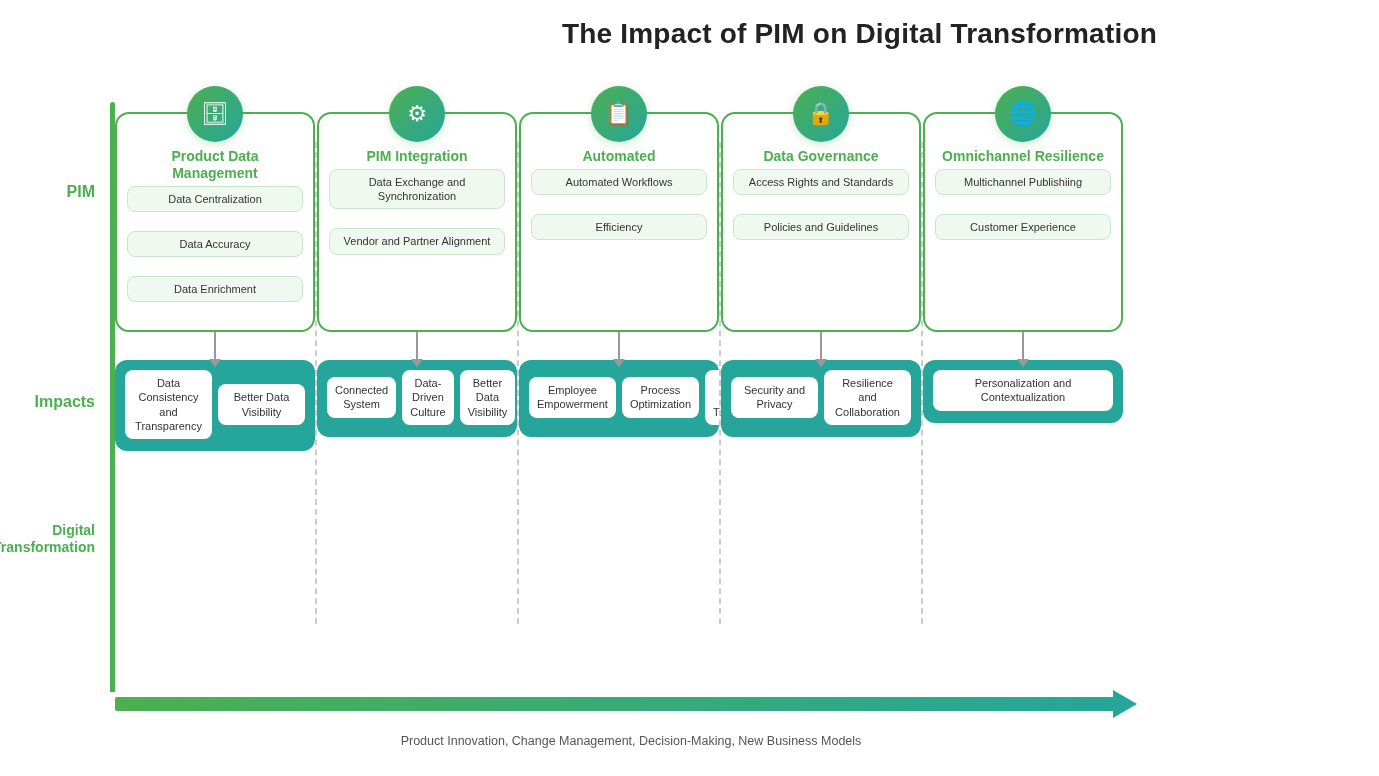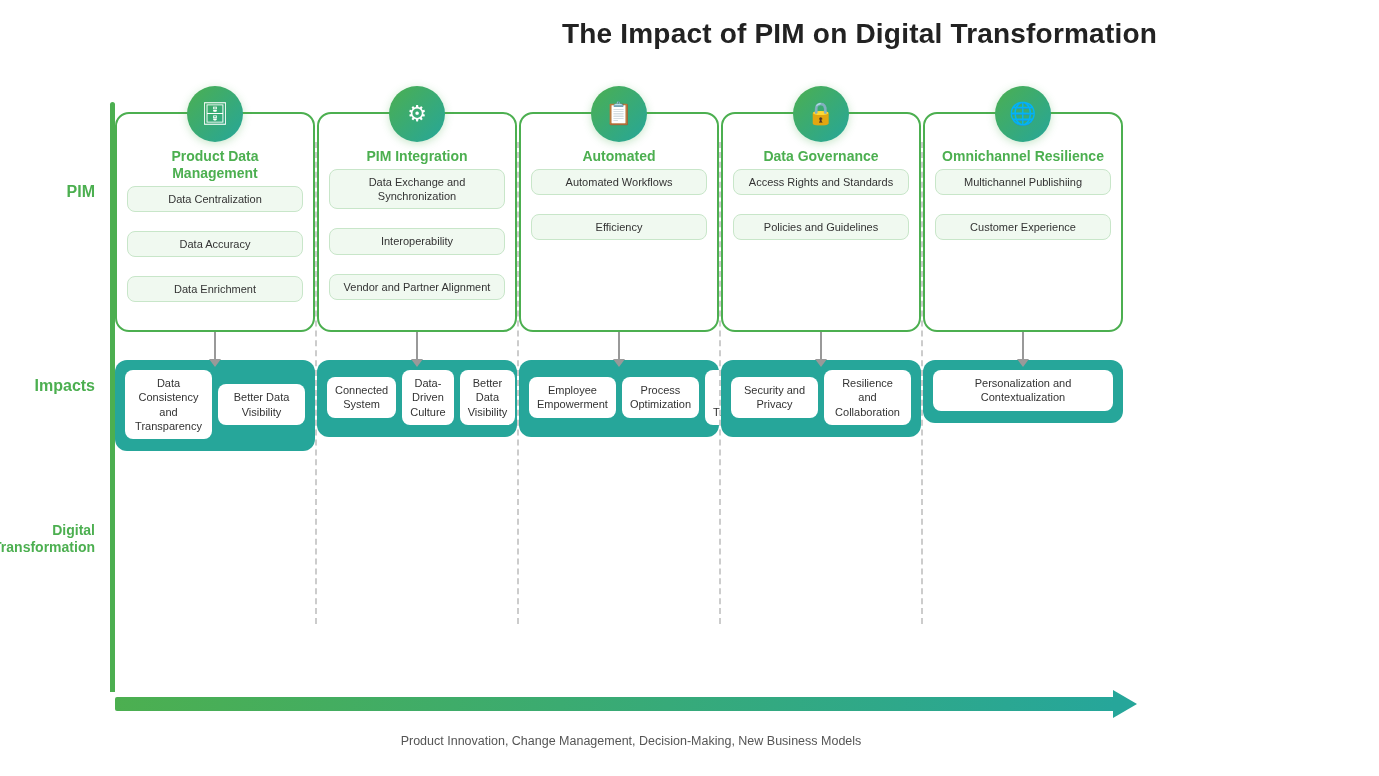--- a/index.html
+++ b/index.html
@@ -218,21 +218,21 @@
 <body>
 
 <div class="main-container">
   <div class="page-title">The Impact of PIM on Digital Transformation</div>
 
   <div class="full-diagram">
 
     <div class="left-axis">
       <div class="v-line"></div>
       <div class="v-label" style="top: 70px; margin-top: 40px;">PIM</div>
-      <div class="v-label" style="top: 304px;">Impacts</div>
+      <div class="v-label" style="top: 320px;">Impacts</div>
       <div class="v-label" style="top: 450px; font-size:14px;">Digital<br>Transformation</div>
     </div>
 
     <div class="content-area">
 
       <div class="cols-container" id="cols-container">
 
       <div class="col-content">
             <div class="top-card">
               <div class="icon-circle">🗄</div>
@@ -249,21 +249,20 @@
               <div class="bottom-card-item">Better Data Visibility</div>
             </div>
           </div>
           <div class="dashed-div"></div>
           <div class="col-content">
             <div class="top-card">
               <div class="icon-circle">⚙</div>
               <div class="card-title">PIM Integration</div>
               <div class="card-items">
                 <div class="card-item">Data Exchange and Synchronization</div>
-                <div class="card-item">Interoperability</div>
                 <div class="card-item">Vendor and Partner Alignment</div>
               </div>
             </div>
             <div class="down-arrow" style="margin: 0px auto;"></div>
             <div class="bottom-card">
               <div class="bottom-card-item">Connected System</div>
               <div class="bottom-card-item">Data-Driven Culture</div>
               <div class="bottom-card-item">Better Data Visibility</div>
             </div>
           </div>

